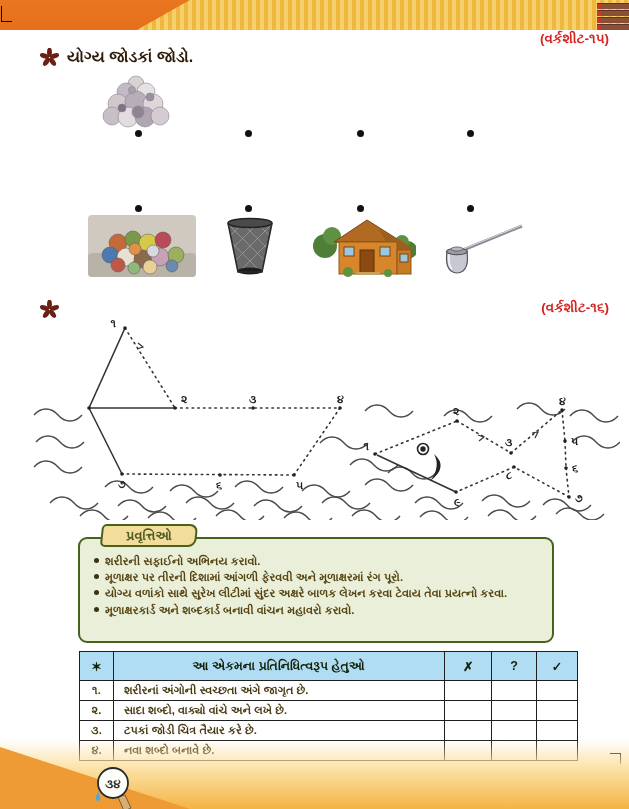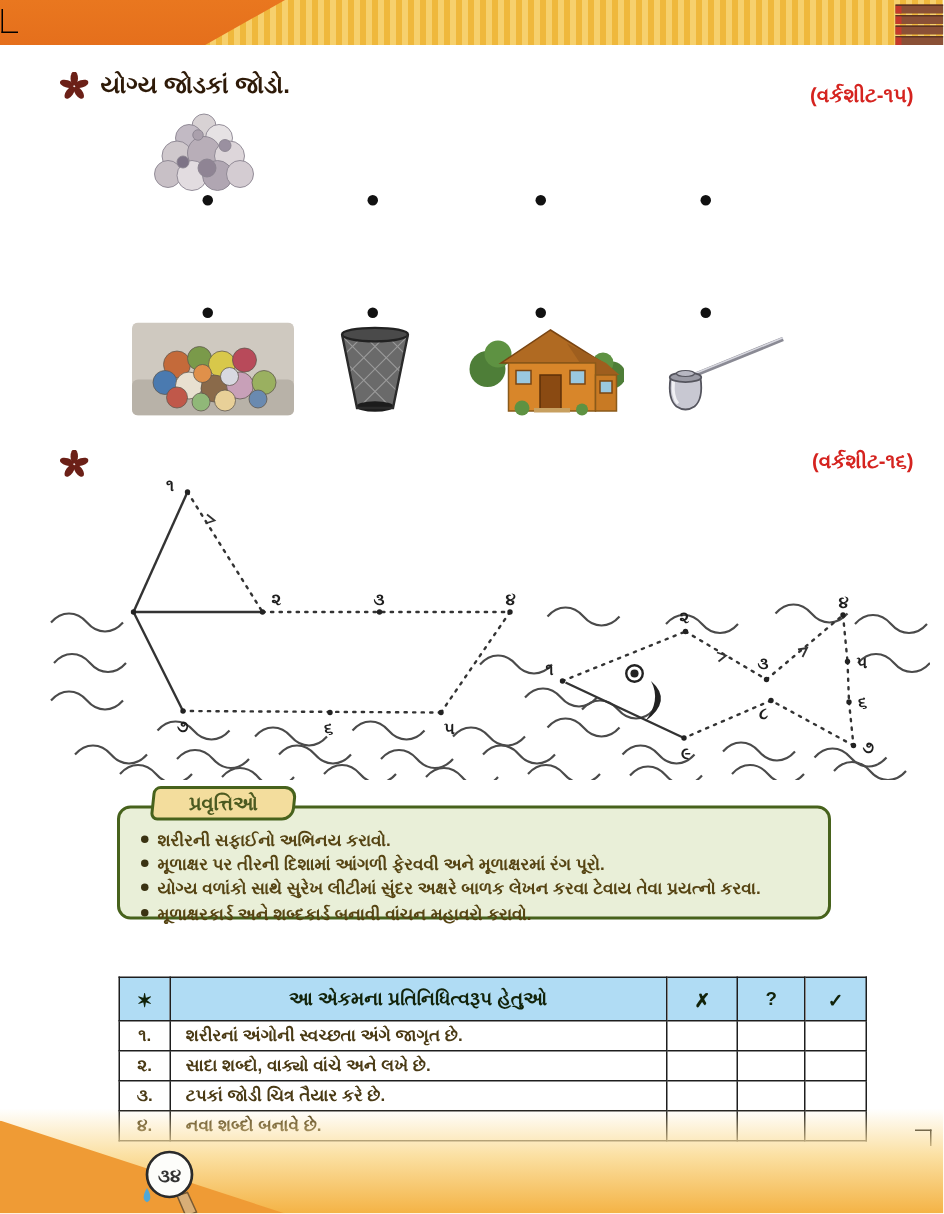--- a/index.html
+++ b/index.html
@@ -21,21 +21,21 @@
   .sec .title{font-size:16px;font-weight:bold;color:#2e1a08;white-space:nowrap;}
   .ws{position:absolute;right:20px;font-size:13.5px;font-weight:bold;color:#d5231f;white-space:nowrap;}
   .star-ic{width:19px;height:19px;flex:0 0 auto;}
   
   .dot{position:absolute;width:7px;height:7px;border-radius:50%;background:#111;}
   .mimg{position:absolute;}
   
   .d2d{position:absolute;left:20px;top:315px;}
   .d2d text{font-size:11px;font-weight:bold;fill:#1e1e1e;font-family:"Liberation Sans",sans-serif;}
   
-  .actbox{position:absolute;left:78px;top:537px;width:476px;height:76px;background:#e9efd8;
+  .actbox{position:absolute;left:78px;top:537px;width:476px;height:106px;background:#e9efd8;
     border:2.5px solid #47621c;border-radius:9px;box-sizing:border-box;}
   .acttab{position:absolute;left:101px;top:524px;width:96px;height:23px;background:#f3dd9d;
     border:2px solid #47621c;border-radius:5px 8px 8px 5px;box-sizing:border-box;
     display:flex;align-items:center;justify-content:center;transform:skewX(-6deg);z-index:3;}
   .acttab span{transform:skewX(6deg);font-size:13px;font-weight:bold;color:#4c5a20;white-space:nowrap;}
   .actbox ul{margin:14px 0 0 14px;padding:0;list-style:none;}
   .actbox li{font-size:11.3px;line-height:16.2px;font-weight:bold;color:#564413;white-space:nowrap;
     overflow:hidden;max-width:450px;}
   .actbox li::before{content:"";display:inline-block;width:5px;height:5px;border-radius:50%;
     background:#3a3212;margin-right:6px;vertical-align:2px;}
@@ -91,21 +91,21 @@
       <g fill="#6b2017">
         <ellipse cx="10" cy="4.5" rx="2.6" ry="5"></ellipse>
         <ellipse cx="10" cy="4.5" rx="2.6" ry="5" transform="rotate(72 10 10)"></ellipse>
         <ellipse cx="10" cy="4.5" rx="2.6" ry="5" transform="rotate(144 10 10)"></ellipse>
         <ellipse cx="10" cy="4.5" rx="2.6" ry="5" transform="rotate(216 10 10)"></ellipse>
         <ellipse cx="10" cy="4.5" rx="2.6" ry="5" transform="rotate(288 10 10)"></ellipse>
       </g>
     </svg>
     <span class="title">યોગ્ય જોડકાં જોડો.</span>
   </div>
-  <span class="ws" style="top:56px;">(વર્કશીટ-૧૫)</span>
+  <span class="ws" style="top:31px;">(વર્કશીટ-૧૫)</span>
 
   <svg class="mimg" style="left:98px;top:72px;" width="78" height="56" viewBox="0 0 78 56">
     <g stroke="#8a8390" stroke-width="0.6">
       <circle cx="38" cy="12" r="8" fill="#d8d2d4"></circle>
         <circle cx="28" cy="20" r="9" fill="#c2bac4"></circle>
       <circle cx="48" cy="20" r="9" fill="#e6e2e4"></circle>
         <circle cx="20" cy="32" r="10" fill="#cfc8cc"></circle>
       <circle cx="38" cy="30" r="11" fill="#b8aeb8"></circle>
         <circle cx="55" cy="32" r="10" fill="#ddd6da"></circle>
       <circle cx="14" cy="44" r="9" fill="#c8c0c6"></circle>

